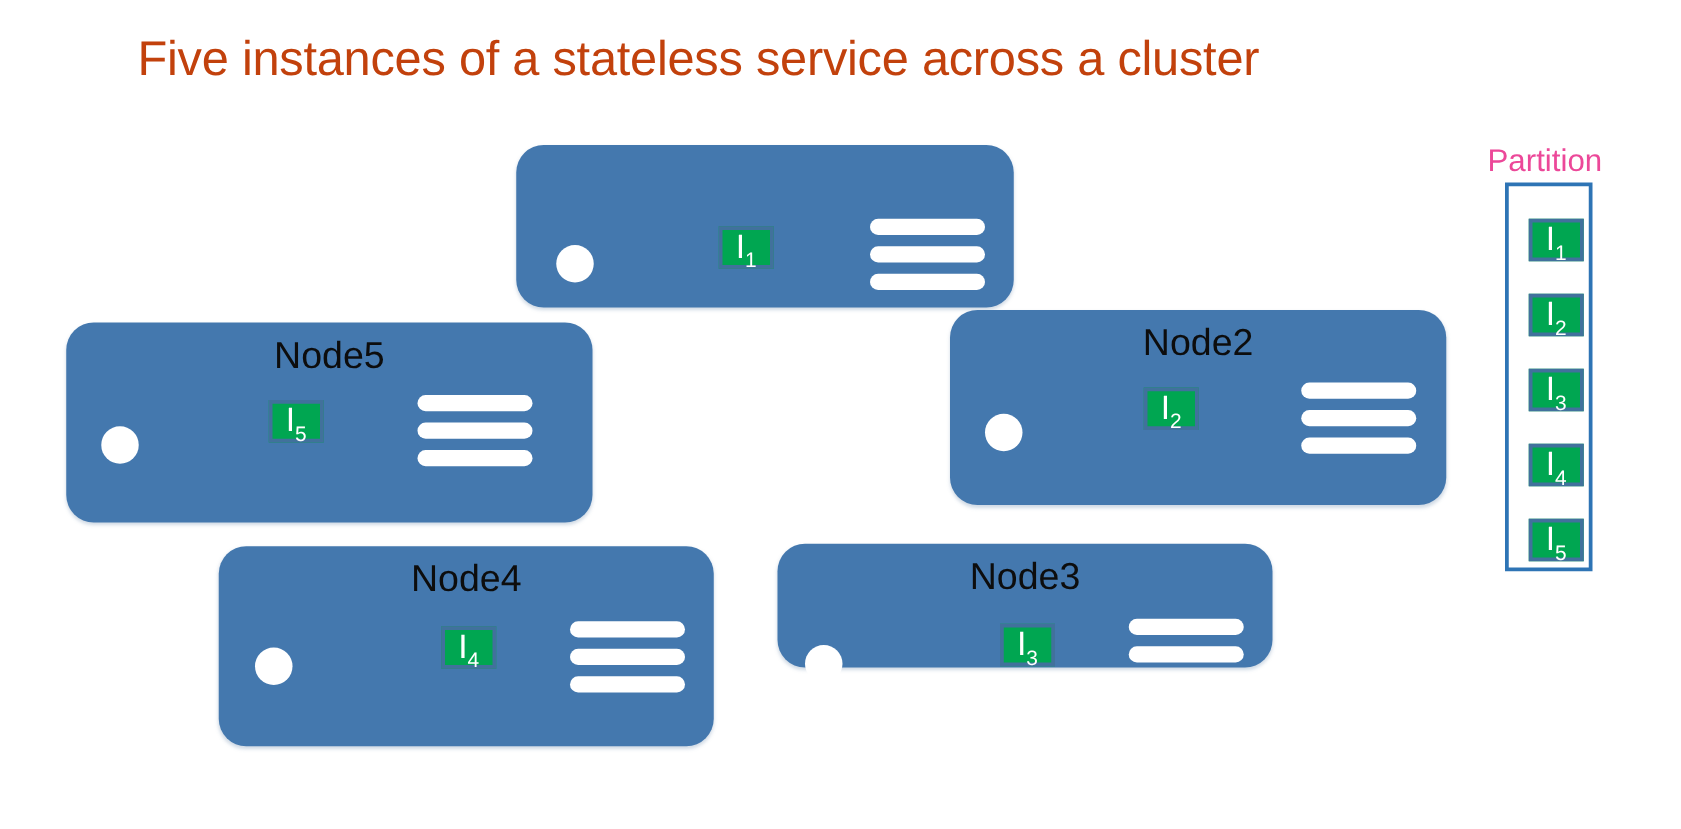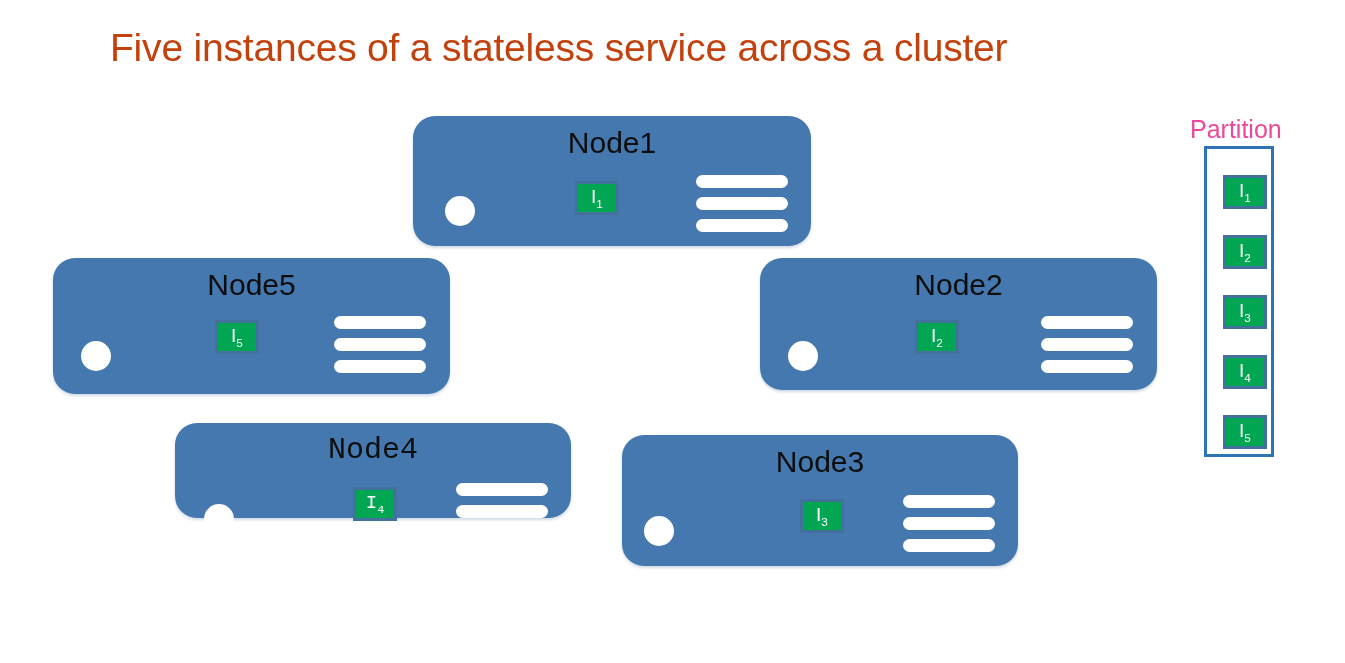--- a/index.html
+++ b/index.html
@@ -82,21 +82,21 @@
     background: #00A651;
     border: 3px solid #41719C;
     box-sizing: content-box;
   }
   .badge-text {
     position: absolute;
     left: 0;
     right: 0;
     top: -3px;
     text-align: center;
-    font-size: 19px;
+    font-size: 27px;
     line-height: 32px;
     color: #ffffff;
     white-space: nowrap;
   }
   .badge-text sub {
     font-size: 0.62em;
     line-height: 0;
     vertical-align: -0.46em;
   }
 
@@ -132,68 +132,67 @@
 </style>
 </head>
 <body>
 
 <div class="stage">
 
   <div class="title">Five instances of a stateless service across a cluster</div>
 
   <div id="node-group">
       <div class="node" style="left: 413px; top: 116px; width: 398px; height: 130px;">
-        <div class="node-label">Node1</div>
         <div class="node-dot" style="left: 32px; top: 80px;"></div>
         <div class="badge" style="left: 162px; top: 65px;">
           <div class="badge-text"><span>I</span><sub>1</sub></div>
         </div>
         <div class="node-bars" style="left: 283px; top: 59px;">
           <span></span>
           <span></span>
           <span></span>
         </div>
       </div>
-      <div class="node" style="left: 53px; top: 258px; width: 397px; height: 136px;">
+      <div class="node" style="left: 53px; top: 258px; width: 397px; height: 160px; padding-left: 24px;">
         <div class="node-label">Node5</div>
         <div class="node-dot" style="left: 28px; top: 83px;"></div>
         <div class="badge" style="left: 162px; top: 62px;">
           <div class="badge-text"><span>I</span><sub>5</sub></div>
         </div>
         <div class="node-bars" style="left: 281px; top: 58px;">
           <span></span>
           <span></span>
           <span></span>
         </div>
       </div>
-      <div class="node" style="left: 760px; top: 258px; width: 397px; height: 132px;">
+      <div class="node" style="left: 760px; top: 248px; width: 397px; height: 156px;">
         <div class="node-label">Node2</div>
         <div class="node-dot" style="left: 28px; top: 83px;"></div>
         <div class="badge" style="left: 155px; top: 62px;">
           <div class="badge-text"><span>I</span><sub>2</sub></div>
         </div>
         <div class="node-bars" style="left: 281px; top: 58px;">
           <span></span>
           <span></span>
           <span></span>
         </div>
       </div>
-      <div class="node" style="left: 175px; top: 423px; width: 396px; height: 95px; font-family: Liberation Mono, monospace;">
+      <div class="node" style="left: 175px; top: 437px; width: 396px; height: 160px;">
         <div class="node-label">Node4</div>
         <div class="node-dot" style="left: 29px; top: 81px;"></div>
         <div class="badge" style="left: 178px; top: 64px;">
           <div class="badge-text"><span>I</span><sub>4</sub></div>
         </div>
         <div class="node-bars" style="left: 281px; top: 60px;">
           <span></span>
           <span></span>
           <span></span>
         </div>
       </div>
-      <div class="node" style="left: 622px; top: 435px; width: 396px; height: 131px;">
+      <div class="node" style="left: 622px; top: 435px; width: 396px; height: 99px;">
         <div class="node-label">Node3</div>
         <div class="node-dot" style="left: 22px; top: 81px;"></div>
         <div class="badge" style="left: 178px; top: 64px;">
           <div class="badge-text"><span>I</span><sub>3</sub></div>
         </div>
         <div class="node-bars" style="left: 281px; top: 60px;">
           <span></span>
           <span></span>
           <span></span>
         </div>

